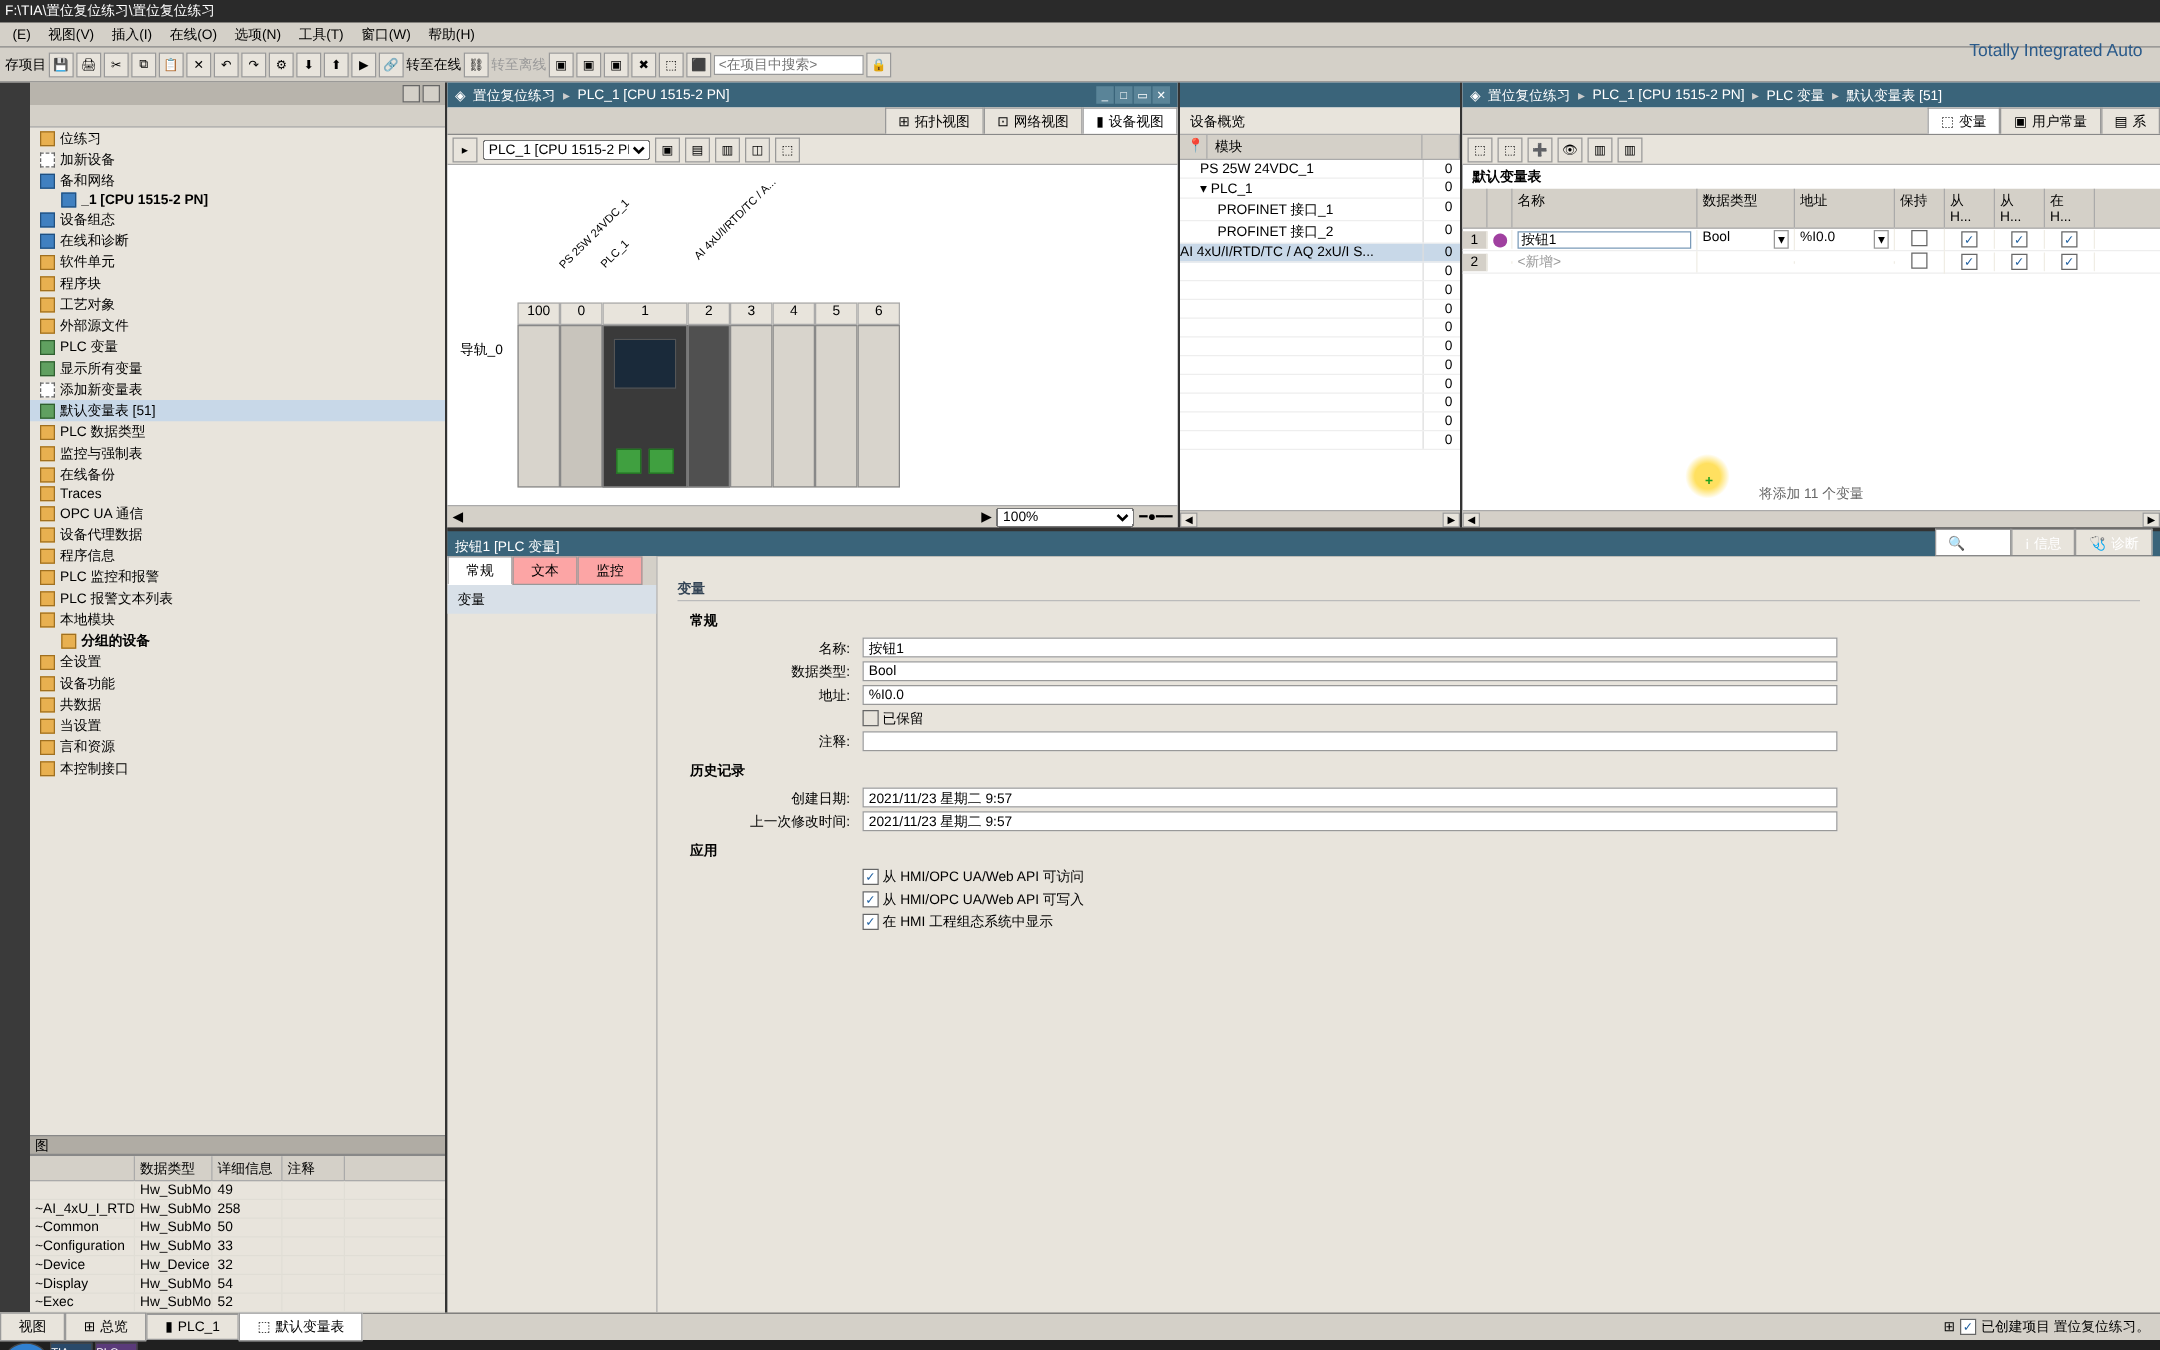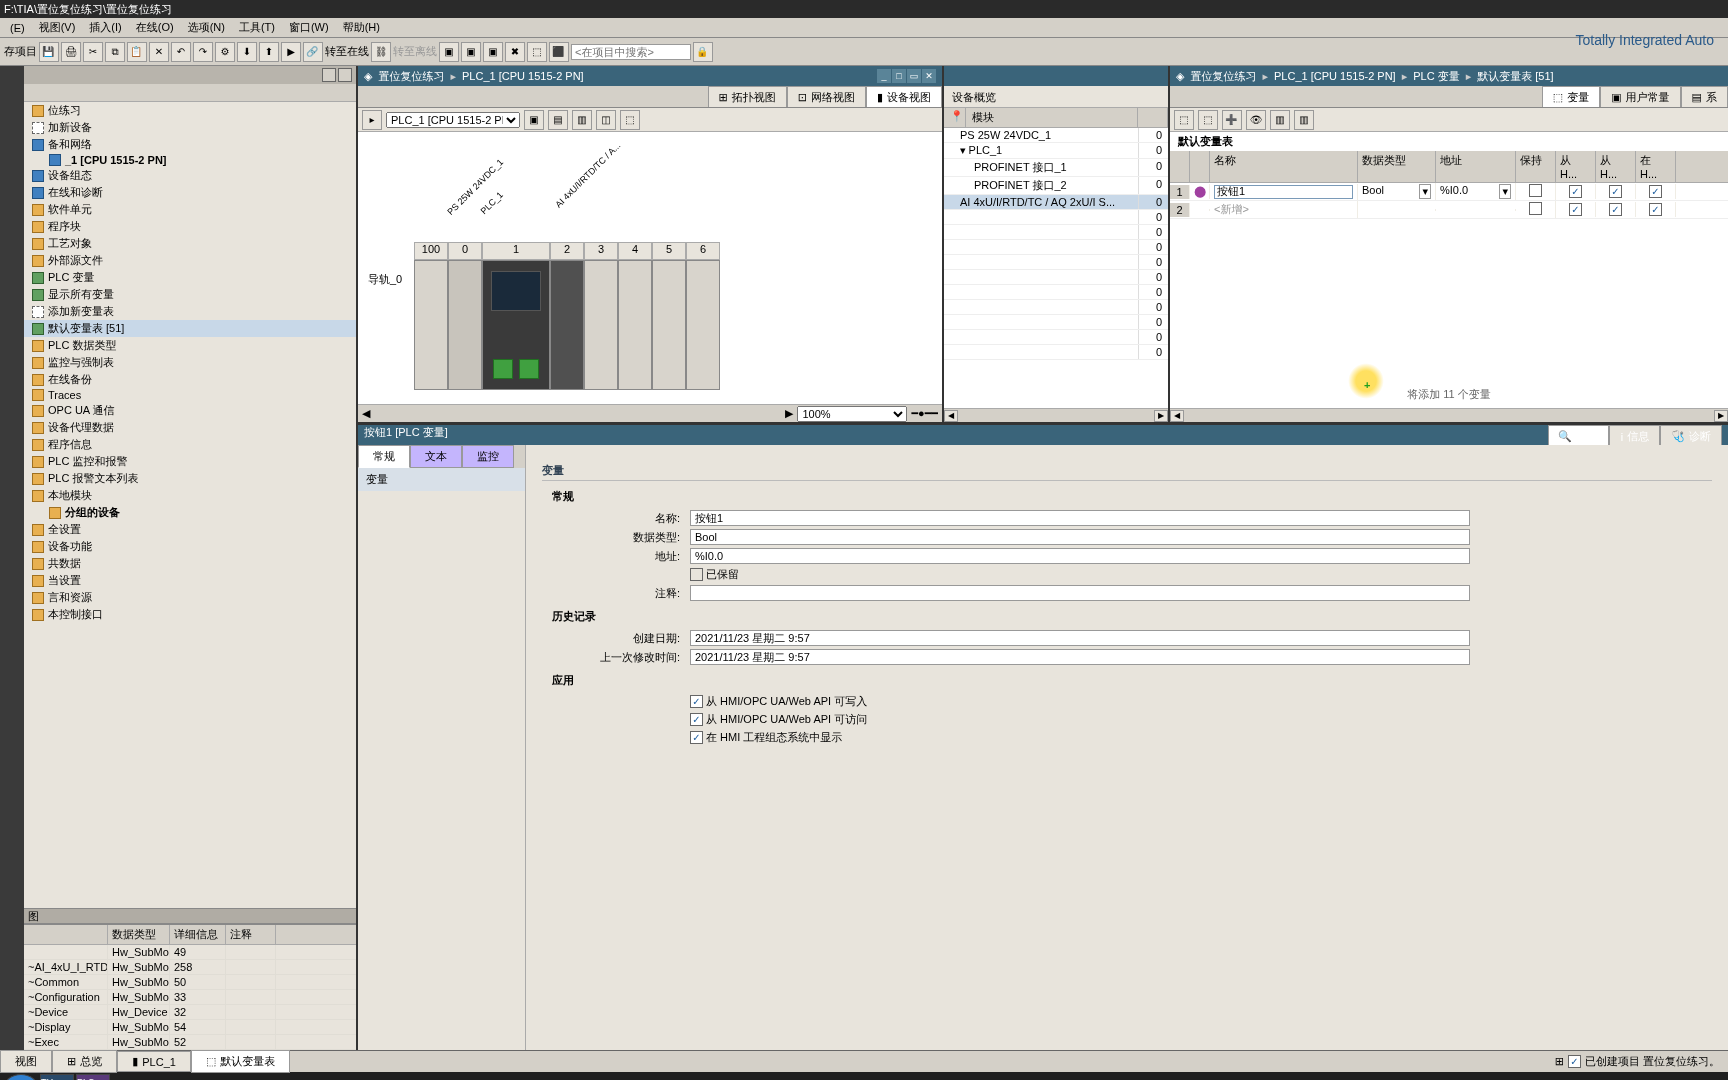--- a/index.html
+++ b/index.html
@@ -72,26 +72,26 @@
 .var-thdr div { padding: 2px 4px; border-right: 1px solid #aaa; overflow: hidden; }
 .var-row { display: flex; border-bottom: 1px solid #eee; align-items: center; height: 18px; }
 .var-row div { padding: 1px 4px; border-right: 1px solid #f0ede5; overflow: hidden; }
 .var-row input[type=text] { border: 1px solid #7a9ab8; width: 100%; font-size: 11px; padding: 0 2px; }
 .chk { width: 13px; height: 13px; border: 1px solid #666; display: inline-flex; align-items: center; justify-content: center; font-size: 10px; }
 .chk.on { background: #fff; color: #2060a0; }
 .chk.on::after { content: "✓"; }
 .hint { text-align: center; color: #666; padding: 6px; }
 .cursor-glow { position: absolute; width: 36px; height: 36px; background: radial-gradient(circle,#ffe060 0%,#ffe060 40%,rgba(255,224,96,0) 70%); border-radius: 50%; pointer-events: none; }
 .lower { flex: 1; display: flex; flex-direction: column; border-top: 3px solid #333; }
-.prop-hdr { background: #3a647a; color: #fff; height: 20px; display: flex; align-items: flex-start; padding: 0 6px; gap: 27px; }
+.prop-hdr { background: #3a647a; color: #fff; height: 20px; display: flex; align-items: flex-end; padding: 0 6px; gap: 27px; }
 .prop-tabs { height: 22px; background: #d4d0c8; display: flex; justify-content: flex-end; border-bottom: 1px solid #888; }
 .lower-body { flex: 1; display: flex; background: #e8e4dc; }
 .lower-side { width: 168px; border-right: 1px solid #aaa; }
 .lower-stabs { display: flex; background: #d4d0c8; }
-.lower-stab { padding: 3px 14px; border: 1px solid #999; background: #c4b5fd; }
+.lower-stab { padding: 3px 14px; border: 1px solid #999; background: #fca5a5; }
 .lower-stab.act { background: #fff; border-bottom: 1px solid #fff; }
 .lower-main { flex: 1; padding: 8px 16px; overflow: auto; }
 .sect { font-weight: bold; color: #345; margin: 10px 0 6px; border-bottom: 1px solid #bbb; padding-bottom: 2px; }
 .subsect { font-weight: bold; margin: 8px 0 6px 10px; }
 .frow { display: flex; align-items: center; margin: 3px 0; }
 .frow .flbl { width: 148px; text-align: right; padding-right: 10px; }
 .frow input[type=text] { flex: 1; max-width: 780px; border: 1px solid #999; background: #fff; padding: 1px 4px; font-size: 11px; }
 .frow .ro { background: #f0ede5; }
 .statusbar { background: #d4d0c8; height: 22px; display: flex; align-items: center; border-top: 1px solid #666; }
 .sbtab { padding: 3px 14px; background: #e8e4dc; border: 1px solid #999; display: flex; align-items: center; gap: 4px; }
@@ -436,21 +436,21 @@
             </div>
             <div class="ov-row">
               <div class="ovname" style="padding-left:30px">PROFINET 接口_1</div>
               <div class="ovnum">0</div>
             </div>
             <div class="ov-row">
               <div class="ovname" style="padding-left:30px">PROFINET 接口_2</div>
               <div class="ovnum">0</div>
             </div>
             <div class="ov-row" style="background: rgb(200, 216, 232);">
-              <div class="ovname" style="padding-left:16px">AI 4xU/I/RTD/TC / AQ 2xU/I S...</div>
+              <div class="ovname" style="padding-left:0">AI 4xU/I/RTD/TC / AQ 2xU/I S...</div>
               <div class="ovnum">0</div>
             </div>
             <div class="ov-row">
               <div class="ovname"></div>
               <div class="ovnum">0</div>
             </div>
             <div class="ov-row">
               <div class="ovname"></div>
               <div class="ovnum">0</div>
             </div>
@@ -630,22 +630,22 @@
           <div class="subsect">历史记录</div>
           <div class="frow">
               <span class="flbl">创建日期:</span>
               <input class="ro" type="text" readonly="" value="2021/11/23 星期二 9:57" style="">
             </div>
           <div class="frow">
               <span class="flbl">上一次修改时间:</span>
               <input class="ro" type="text" readonly="" value="2021/11/23 星期二 9:57" style="">
             </div>
           <div class="subsect">应用</div>
+          <div class="frow"><span class="flbl"></span><span class="chk on"></span>&nbsp;<span>从 HMI/OPC UA/Web API 可访问</span></div>
           <div class="frow"><span class="flbl"></span><span class="chk on"></span>&nbsp;<span>从 HMI/OPC UA/Web API 可写入</span></div>
-          <div class="frow"><span class="flbl"></span><span class="chk on"></span>&nbsp;<span>从 HMI/OPC UA/Web API 可访问</span></div>
           <div class="frow"><span class="flbl"></span><span class="chk on"></span>&nbsp;<span>在 HMI 工程组态系统中显示</span></div>
         </div>
       </div>
     </div>
   </div>
 </div>
 
 <div class="statusbar">
   <div class="sbtab">视图</div>
   <div class="sbtab">

